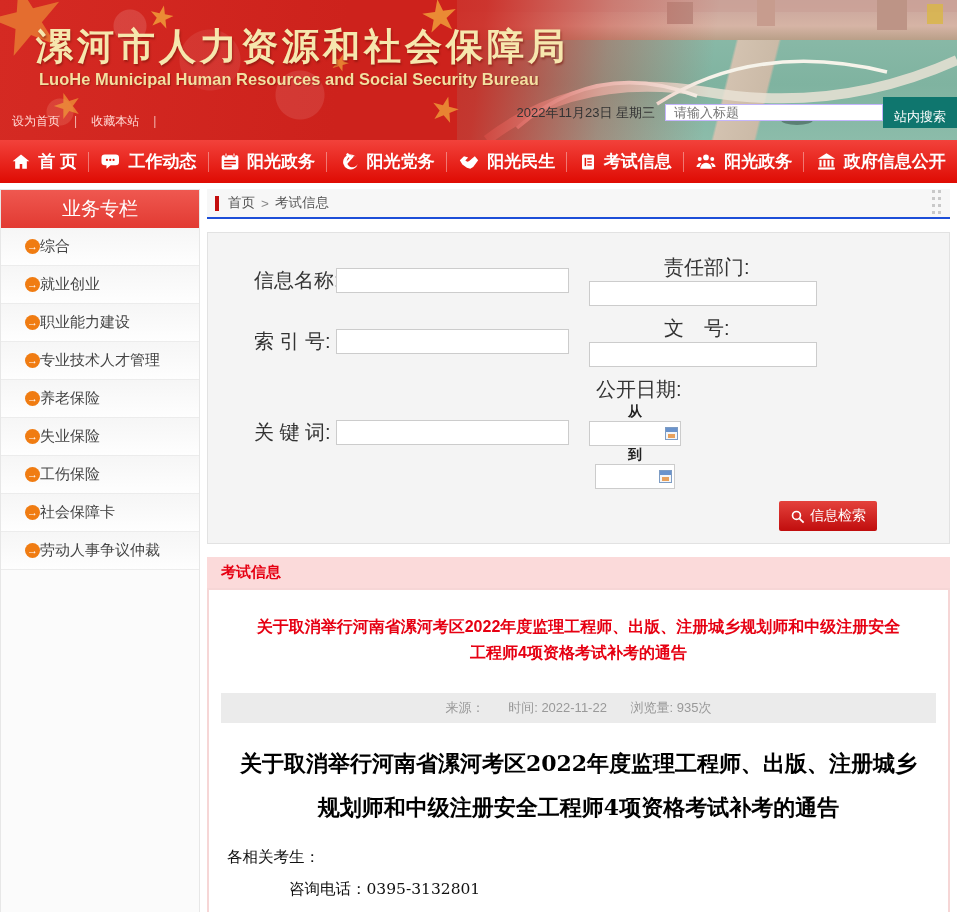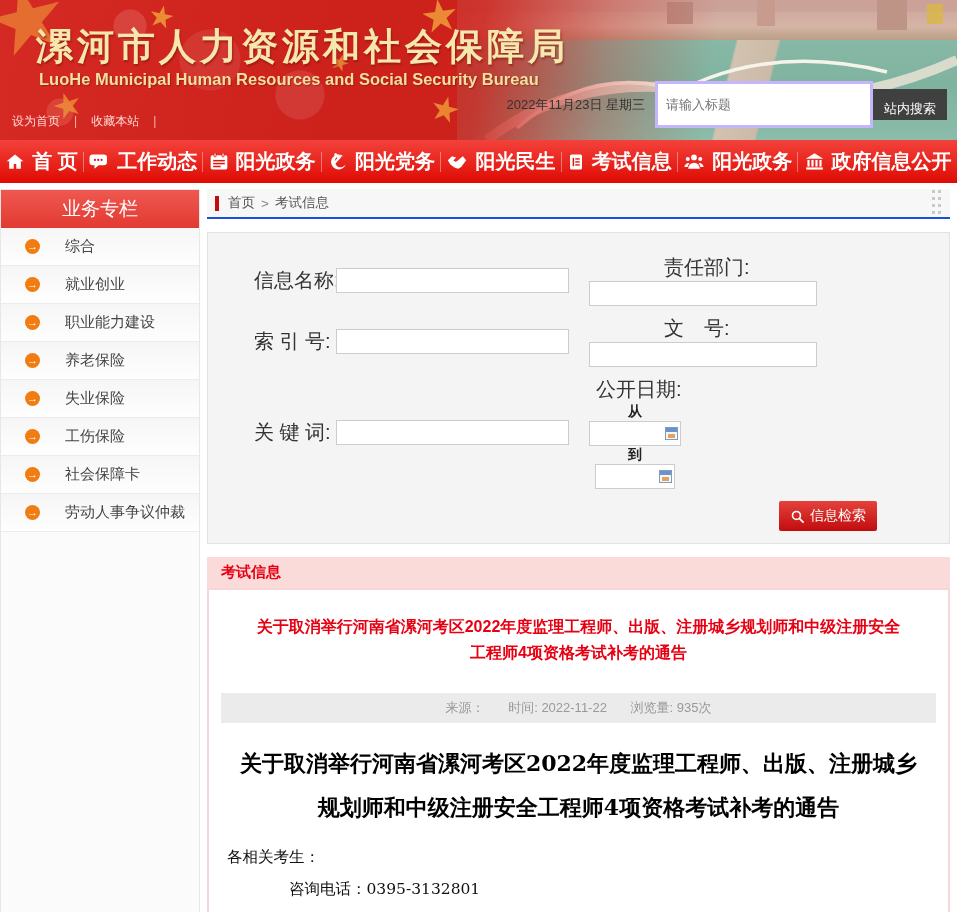--- a/index.html
+++ b/index.html
@@ -22,41 +22,41 @@
       radial-gradient(circle at 210px 60px, rgba(255,255,255,.08) 0 30px, rgba(0,0,0,0) 31px),
       linear-gradient(97deg, #d52a23 0%, #cd221c 36%, rgba(205,34,28,.85) 50%, rgba(205,34,28,.3) 63%, rgba(205,34,28,0) 74%); }
   .star { position:absolute; color:#f2a53a; font-family:"DejaVu Sans",sans-serif; line-height:1; }
   .banner-title { position:absolute; left:36px; top:22px; font-size:37px; font-weight:bold;
     color:#f6e7ae; letter-spacing:4px; text-shadow:1px 2px 2px rgba(120,20,10,.55); z-index:4; }
   .banner-subtitle { position:absolute; left:39px; top:70px; font-size:16.5px; font-weight:bold;
     color:#f3dfa0; text-shadow:1px 1px 1px rgba(120,20,10,.5); z-index:4; }
   .banner-links { position:absolute; left:12px; bottom:10px; z-index:4; font-size:12px; color:#ffd9d4; }
   .banner-links a { color:#ffd9d4; text-decoration:none; margin-right:14px; cursor:pointer; }
   .banner-links .bsep { color:#f3b6ae; margin-right:14px; }
-  .top-tools { position:absolute; right:10px; bottom:12px; z-index:5; display:flex; align-items:center; }
+  .top-tools { position:absolute; right:0; bottom:12px; z-index:5; display:flex; align-items:center; }
   .top-date { font-size:13px; color:#333; margin-right:10px; white-space:nowrap; }
-  .site-search-input { width:218px; height:47px; border:3px solid #c4b5fd; padding:0 8px;
+  .site-search-input { width:218px; height:17px; border:1px solid #c4b5fd; padding:0 8px;
     font-size:13px; color:#333; outline:none; }
-  .site-search-btn { height:31px; margin-left:0; border:none; background:#404040; color:#fff;
+  .site-search-btn { height:31px; margin-left:0; border:none; background:#0f766e; color:#fff;
     font-size:13px; padding:11px 11px; cursor:pointer; }
 
   
   .nav { width:957px; height:43px; background:linear-gradient(#f2423b,#df0b03);
     display:flex; align-items:center; justify-content:space-evenly; }
-  .nav-item { display:flex; align-items:center; gap:7px; color:#fff; font-size:20px;
+  .nav-item { display:flex; align-items:center; gap:7px; color:#fff; font-size:17px;
     font-weight:bold; text-decoration:none; cursor:pointer; white-space:nowrap; }
   .nav-sep { width:1px; height:20px; background:rgba(255,255,255,.38); }
   .nav-item svg { display:block; }
 
   
   .layout { display:flex; padding:6px 7px 0 0; }
   .sidebar { width:200px; min-height:722px; border:1px solid #e7e7e7; background:#fbfbfb; margin-top:0; }
   .sidebar-header { height:38px; line-height:38px; text-align:center; color:#fff; font-size:19px;
     background:linear-gradient(#ef5850,#e23a32); }
-  .side-item { display:flex; align-items:center; gap:25px; height:38px; padding-left:24px;
+  .side-item { display:flex; align-items:center; gap:0; height:38px; padding-left:24px;
     border-bottom:1px solid #ececec; background:linear-gradient(#f6f6f6,#fefefe);
     font-size:15px; color:#444; cursor:pointer; }
   .arrow-circle { width:15px; height:15px; border-radius:50%; background:#f07c12; color:#fff;
     font-size:11px; line-height:15px; text-align:center; flex:0 0 15px; }
   .arrow-circle::before { content:"\2192"; }
 
   .main { flex:1; margin-left:7px; }
 
   
   .breadcrumb { height:30px; background:#f7f7f7; border-bottom:2px solid #1d4ed8;
@@ -235,20 +235,24 @@
     <div class="side-item">
         <span class="arrow-circle"></span>
         <span>就业创业</span>
       </div>
     <div class="side-item">
         <span class="arrow-circle"></span>
         <span>职业能力建设</span>
       </div>
     <div class="side-item">
         <span class="arrow-circle"></span>
+        <span>专业技术人才管理</span>
+      </div>
+    <div class="side-item">
+        <span class="arrow-circle"></span>
         <span>养老保险</span>
       </div>
     <div class="side-item">
         <span class="arrow-circle"></span>
         <span>失业保险</span>
       </div>
     <div class="side-item">
         <span class="arrow-circle"></span>
         <span>工伤保险</span>
       </div>

